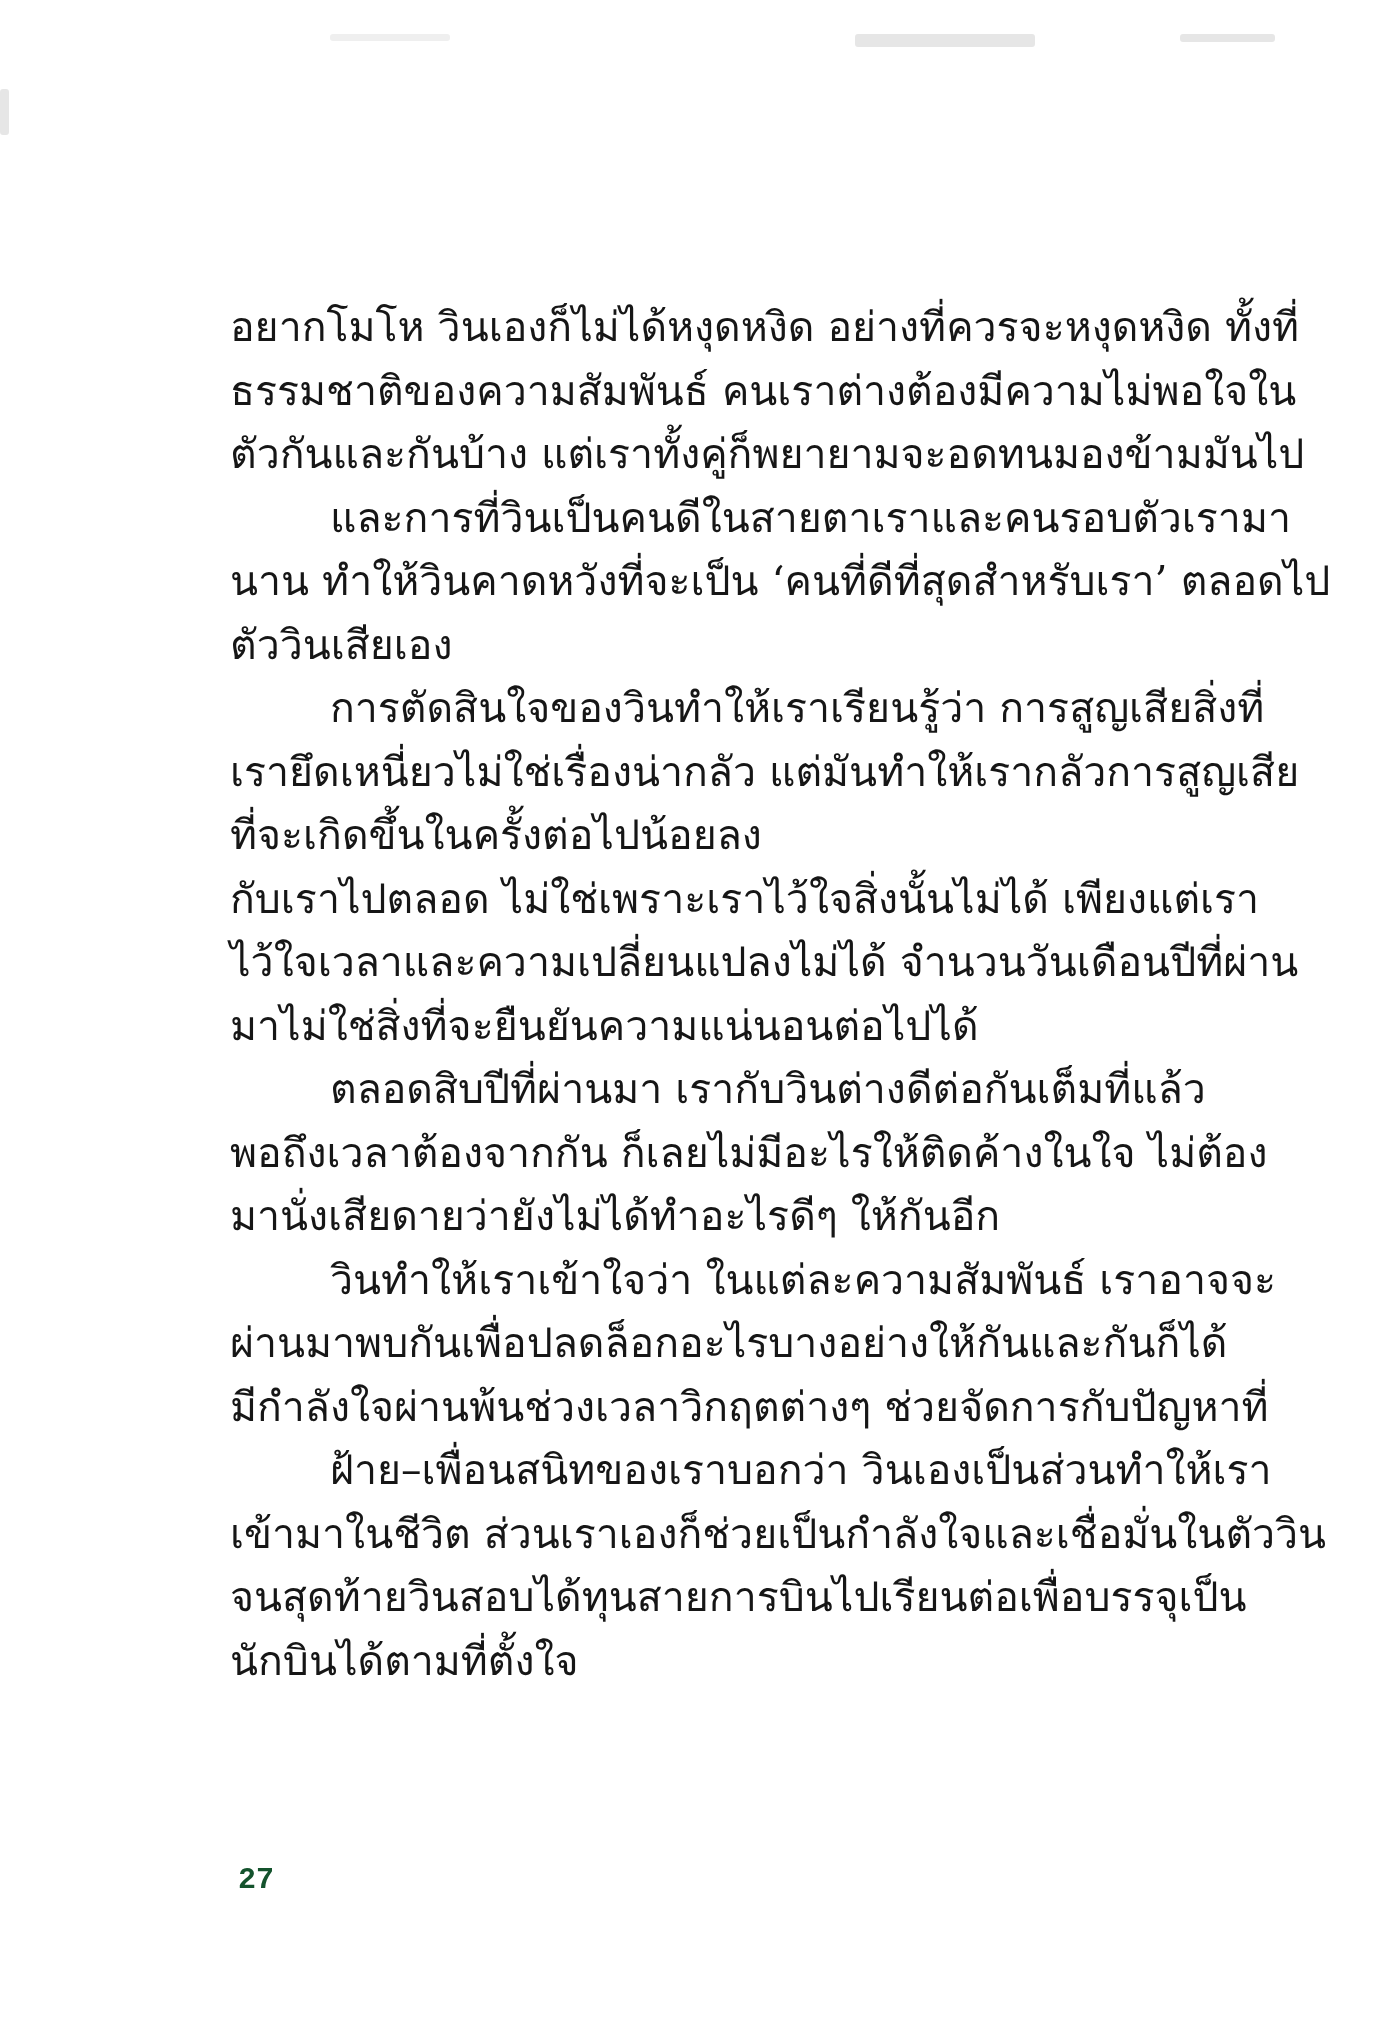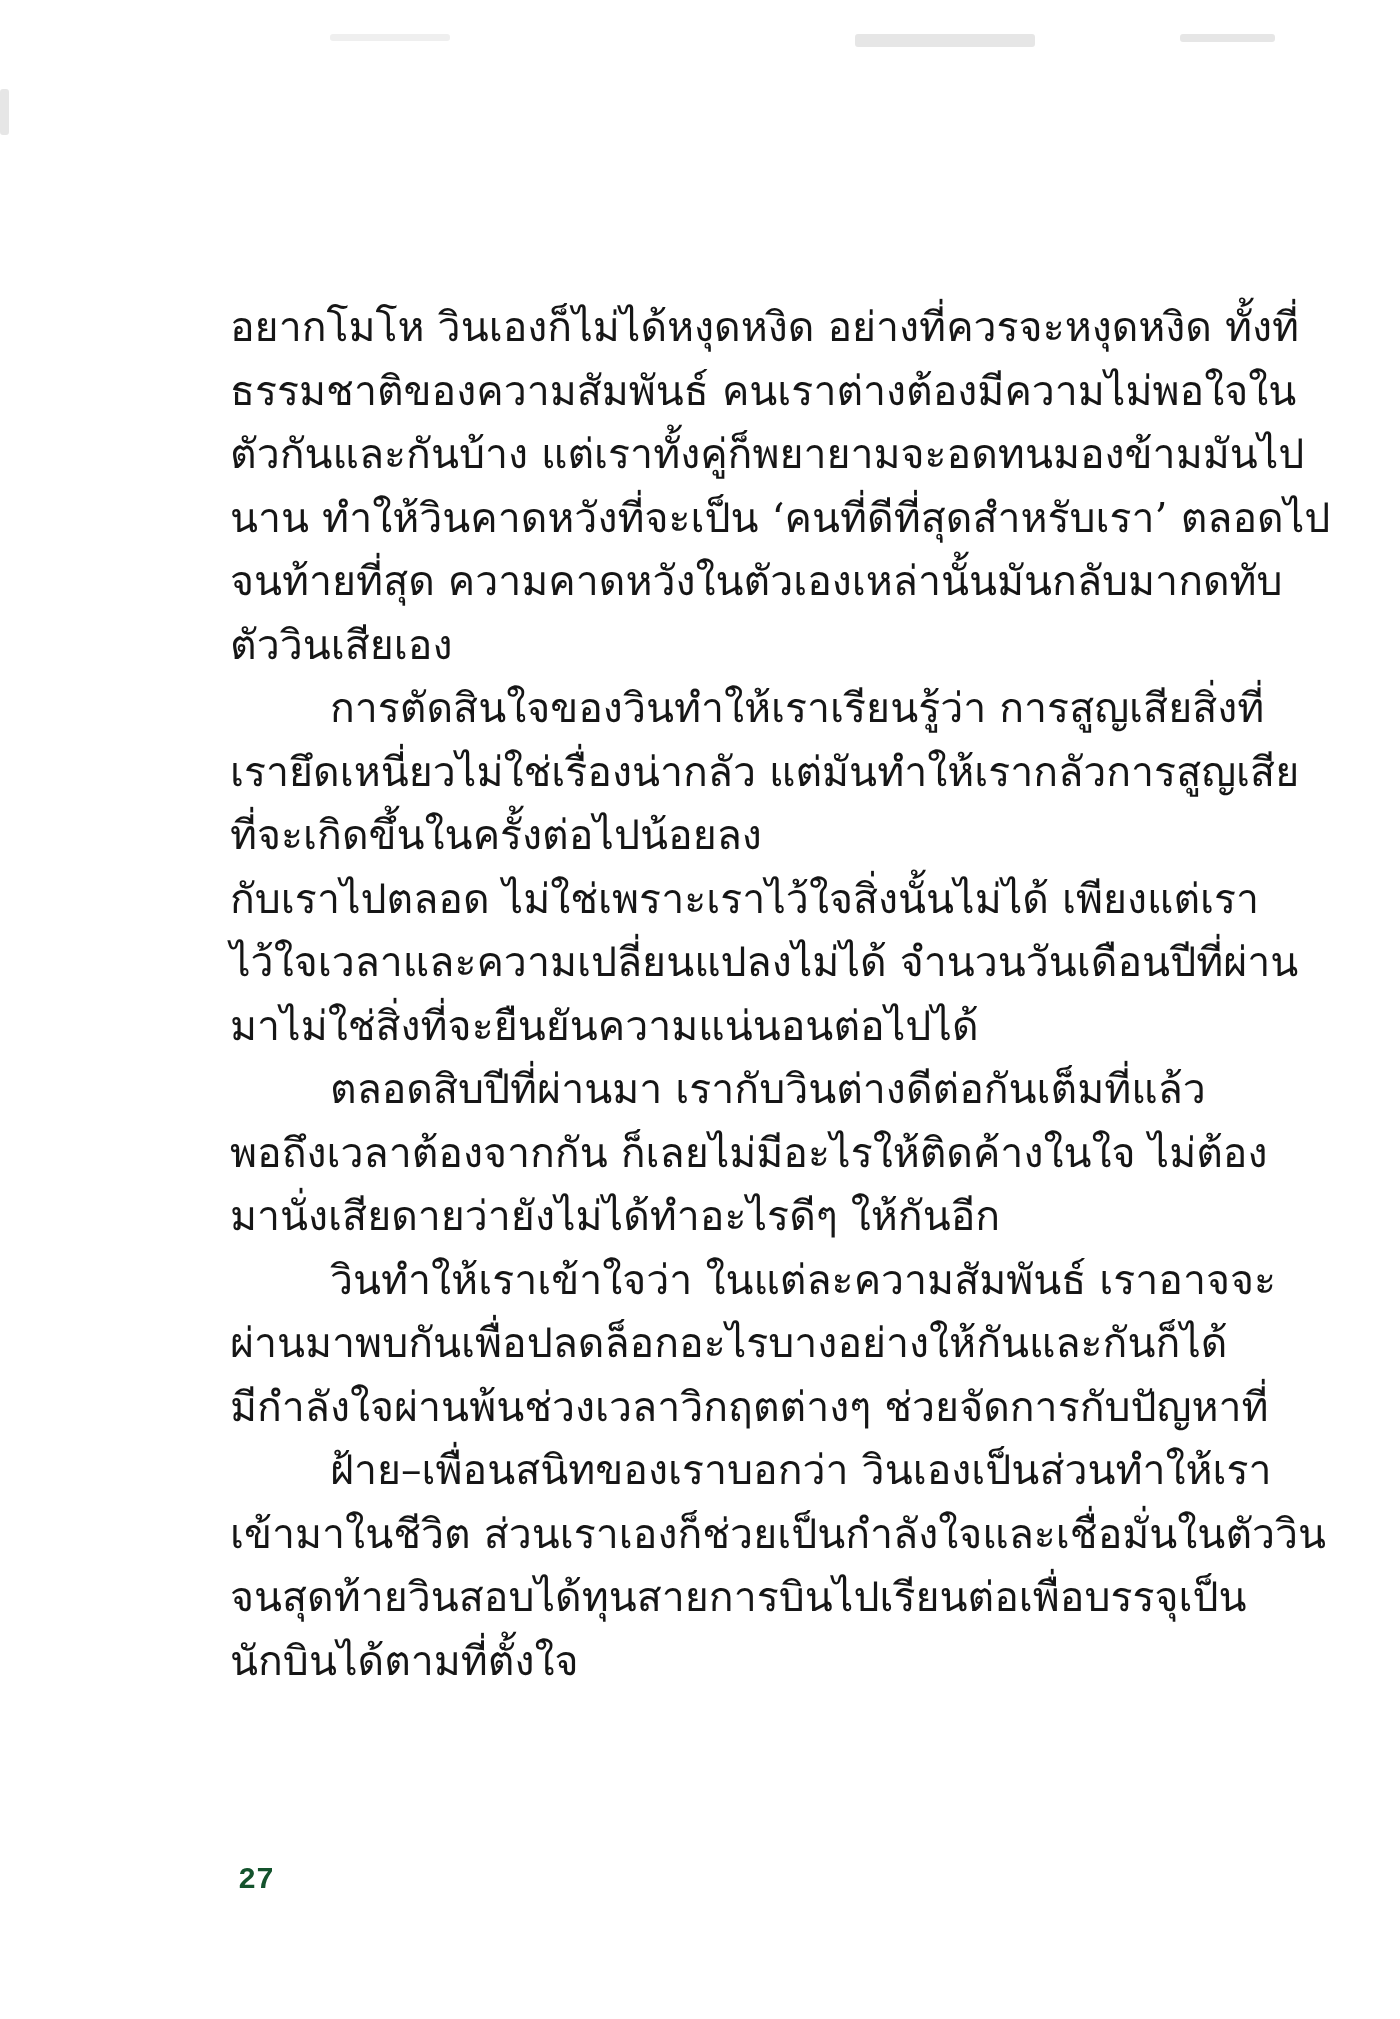--- a/index.html
+++ b/index.html
@@ -47,22 +47,22 @@
 </style>
 </head>
 <body>
 
 <div class="page">
 
   <div class="textblock">
     <div class="line">อยากโมโห วินเองก็ไม่ได้หงุดหงิด อย่างที่ควรจะหงุดหงิด ทั้งที่</div>
     <div class="line">ธรรมชาติของความสัมพันธ์ คนเราต่างต้องมีความไม่พอใจใน</div>
     <div class="line">ตัวกันและกันบ้าง แต่เราทั้งคู่ก็พยายามจะอดทนมองข้ามมันไป</div>
+    <div class="line indent">และการที่วินเป็นคนดีในสายตาเราและคนรอบตัวเรามา</div>
     <div class="line">นาน ทำให้วินคาดหวังที่จะเป็น ‘คนที่ดีที่สุดสำหรับเรา’ ตลอดไป</div>
-    <div class="line">จนท้ายที่สุด ความคาดหวังในตัวเองเหล่านั้นมันกลับมากดทับ</div>
     <div class="line">ตัววินเสียเอง</div>
     <div class="line indent">การตัดสินใจของวินทำให้เราเรียนรู้ว่า การสูญเสียสิ่งที่</div>
     <div class="line">เรายึดเหนี่ยวไม่ใช่เรื่องน่ากลัว แต่มันทำให้เรากลัวการสูญเสีย</div>
     <div class="line">ที่จะเกิดขึ้นในครั้งต่อไปน้อยลง</div>
     <div class="line">กับเราไปตลอด ไม่ใช่เพราะเราไว้ใจสิ่งนั้นไม่ได้ เพียงแต่เรา</div>
     <div class="line">ไว้ใจเวลาและความเปลี่ยนแปลงไม่ได้ จำนวนวันเดือนปีที่ผ่าน</div>
     <div class="line">มาไม่ใช่สิ่งที่จะยืนยันความแน่นอนต่อไปได้</div>
     <div class="line indent">ตลอดสิบปีที่ผ่านมา เรากับวินต่างดีต่อกันเต็มที่แล้ว</div>
     <div class="line">พอถึงเวลาต้องจากกัน ก็เลยไม่มีอะไรให้ติดค้างในใจ ไม่ต้อง</div>
     <div class="line">มานั่งเสียดายว่ายังไม่ได้ทำอะไรดีๆ ให้กันอีก</div>

